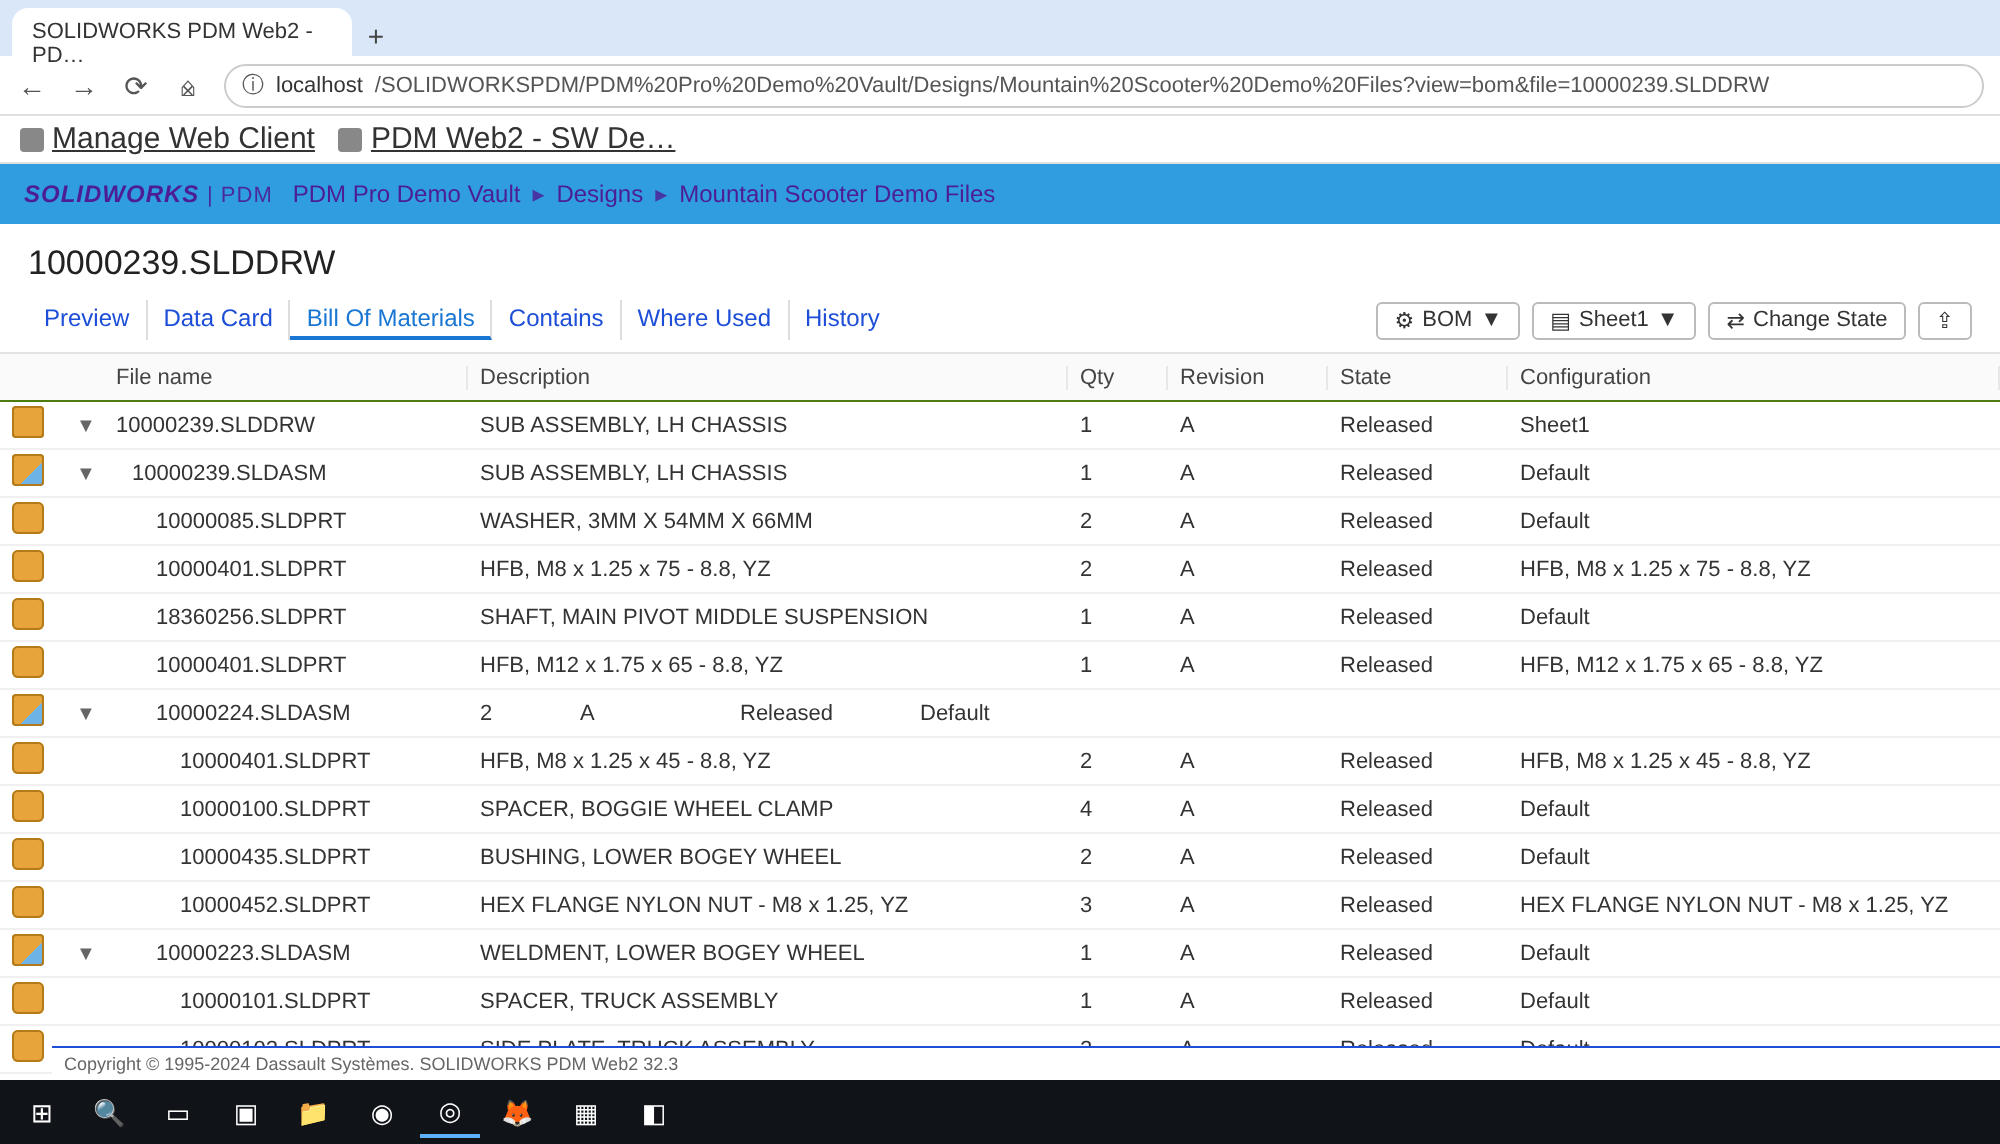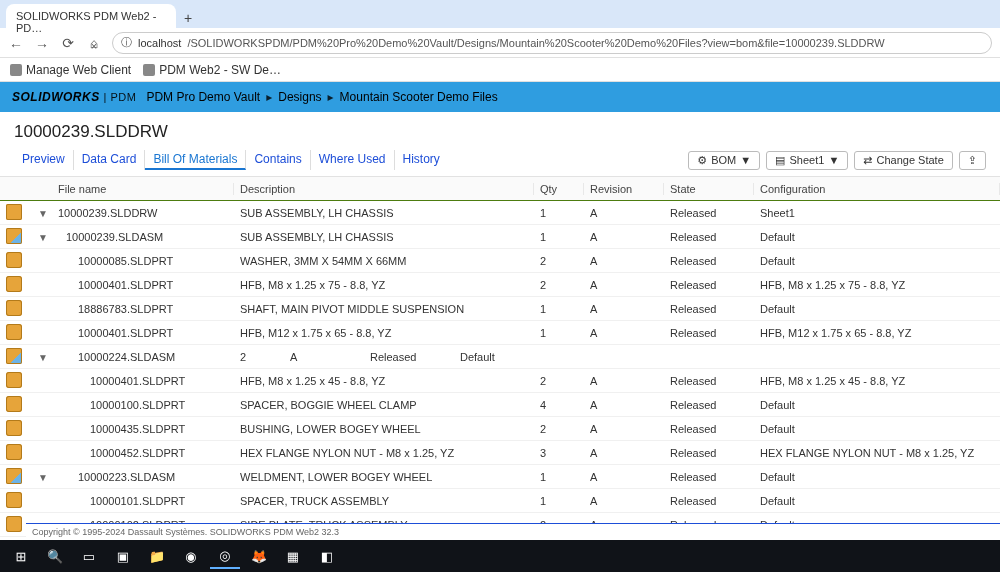--- a/index.html
+++ b/index.html
@@ -6,24 +6,24 @@
 body { width: 1000px; height: 572px; background: #fff; font-size: 12px; overflow: hidden; }
 .chrome-top { background: #d9e7f9; height: 28px; display: flex; align-items: flex-end; padding-left: 6px; }
 .tab { background: #fff; border-radius: 8px 8px 0 0; height: 24px; display: flex; align-items: center; padding: 0 10px; gap: 6px; font-size: 11px; color: #333; max-width: 170px; flex-direction: column; }
 .tab .favicon { width: 14px; height: 14px; border-radius: 50%; background: #888; }
 .tab .close { margin-left: 6px; color: #555; }
 .newtab { width: 24px; display: flex; justify-content: center; color: #444; font-size: 14px; padding-bottom: 2px; }
 .url-row { height: 30px; display: flex; align-items: center; padding: 0 8px; gap: 10px; background: #fff; border-bottom: 1px solid #e0e0e0; }
 .navbtn { color: #555; font-size: 14px; min-width: 16px; text-align: center; }
 .url-field { flex: 1; display: flex; align-items: center; gap: 6px; border: 1px solid #ccc; border-radius: 14px; height: 22px; padding: 0 8px; font-size: 11px; color: #555; }
 .url-field .host { color: #333; }
-.bookmarks { height: 24px; display: flex; align-items: center; gap: 12px; padding: 0 10px; font-size: 12px; color: #333; border-bottom: 1px solid #e0e0e0; }
+.bookmarks { height: 24px; display: flex; align-items: center; gap: 12px; padding: 0 10px; font-size: 15px; color: #333; border-bottom: 1px solid #e0e0e0; text-decoration: underline; }
 .bookmarks .bm { display: flex; align-items: center; gap: 4px; }
 .bm .fav { width: 12px; height: 12px; background: #888; border-radius: 2px; }
-.app-bar { height: 30px; background: #2f9de0; color: #000000; display: flex; align-items: center; padding: 0 12px; gap: 10px; font-size: 12px; }
+.app-bar { height: 30px; background: #2f9de0; color: #4c1d95; display: flex; align-items: center; padding: 0 12px; gap: 10px; font-size: 12px; }
 .brand { font-weight: bold; font-style: italic; letter-spacing: 0.5px; }
 .brand .pdm { font-style: normal; font-weight: normal; opacity: 0.9; font-size: 11px; }
 .crumb { display: flex; align-items: center; gap: 6px; }
 .crumb .sep { opacity: 0.8; }
 .title-row { padding: 10px 14px 4px; font-size: 17px; color: #222; }
 .tabs-row { display: flex; align-items: center; padding: 4px 14px 6px; border-bottom: 1px solid #e2e2e2; gap: 8px; }
 .tabs-left { display: flex; gap: 0; }
 .tabs-left .t { padding: 2px 8px; font-size: 12px; color: #1d4ed8; border-right: 1px solid #ddd; }
 .tabs-left .t:last-child { border-right: none; }
 .tabs-left .t.active { color: #1976d2; border-bottom: 2px solid #1976d2; }
@@ -178,21 +178,21 @@
         <div class="col-file indent2">10000401.SLDPRT</div>
         <div class="col-desc">HFB, M8 x 1.25 x 75 - 8.8, YZ</div>
         <div class="col-qty">2</div>
         <div class="col-rev">A</div>
         <div class="col-state">Released</div>
         <div class="col-conf">HFB, M8 x 1.25 x 75 - 8.8, YZ</div>
       </div>
       <div class="row">
         <div class="col-icon"><span class="ico ico-prt"></span></div>
         <div class="col-exp"><span class="exp"></span></div>
-        <div class="col-file indent2">18886783.SLDPRT</div>
+        <div class="col-file indent2">18360256.SLDPRT</div>
         <div class="col-desc">SHAFT, MAIN PIVOT MIDDLE SUSPENSION</div>
         <div class="col-qty">1</div>
         <div class="col-rev">A</div>
         <div class="col-state">Released</div>
         <div class="col-conf">Default</div>
       </div>
       <div class="row">
         <div class="col-icon"><span class="ico ico-prt"></span></div>
         <div class="col-exp"><span class="exp"></span></div>
         <div class="col-file indent2">10000401.SLDPRT</div>

